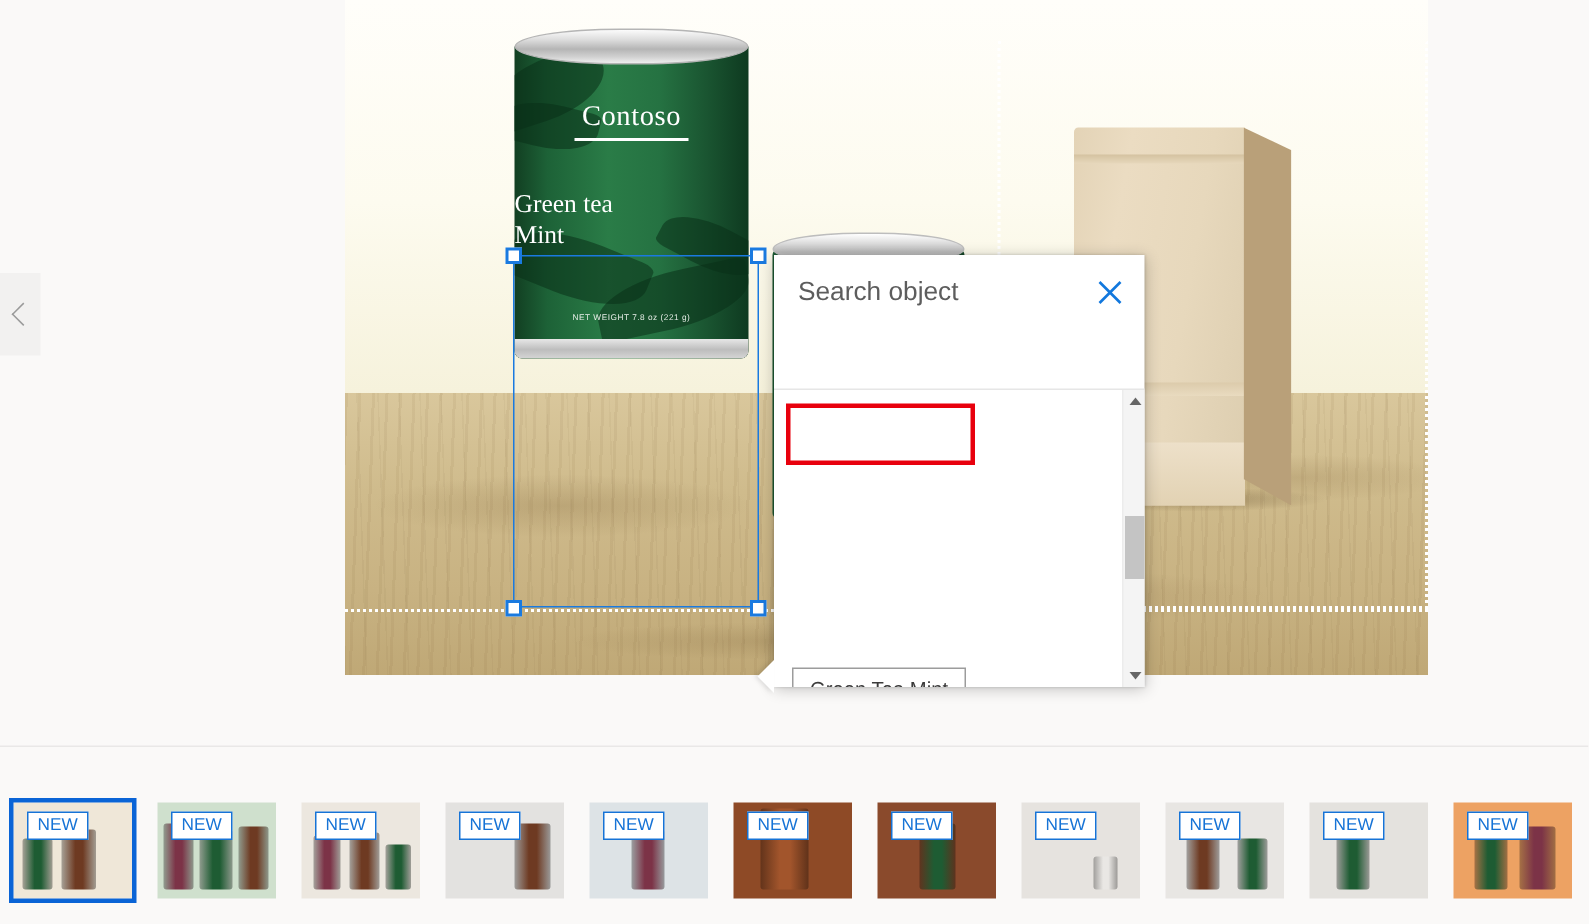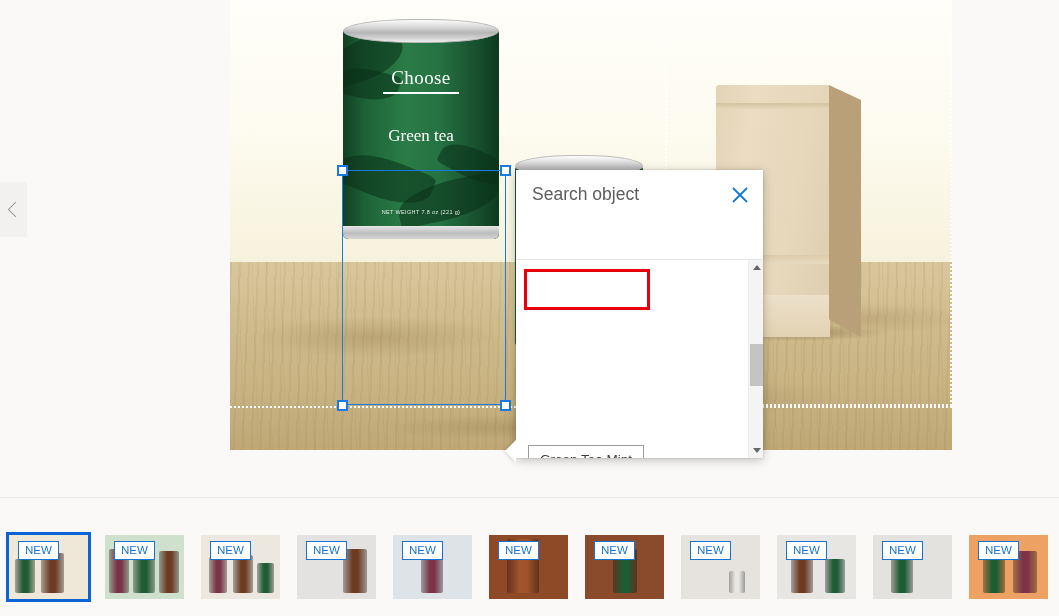--- a/index.html
+++ b/index.html
@@ -116,21 +116,21 @@
     position:absolute; left:0; bottom:0; width:156px; height:13px; border-radius:0 0 5px 5px;
     background: linear-gradient(180deg,#e7e7e7,#bdbdbd 55%,#d5d5d5);
     z-index:4;
   }
   .brand {
     position:absolute; left:0; top:48px; width:100%; text-align:center;
     color:#fff; font-family:"Liberation Serif", serif; font-size:19px; letter-spacing:.4px; z-index:5;
   }
   .brand-rule { position:absolute; left:40px; top:73px; width:76px; height:1.5px; background:#fff; z-index:5; }
   .flavor {
-    position:absolute; left:0; top:106px; width:100%; text-align:center; color:#fff;
+    position:absolute; left:0; top:106px; width:100%; color:#fff;
     font-family:"Liberation Serif", serif; font-size:17px; line-height:21px; z-index:5;
   }
   .netwt {
     position:absolute; left:0; top:190px; width:100%; text-align:center; color:#e8efe8;
     font-family:"Liberation Sans", sans-serif; font-size:5.5px; letter-spacing:.35px; z-index:5;
   }
 
   
   .sel-frame {
     position:absolute; left:342px; top:170px; width:164px; height:235px;
@@ -243,24 +243,25 @@
       <div class="can-main">
         <div class="body">
           <div class="leaf" style="left:-16px; top:8px; width:78px; height:40px; transform:rotate(-18deg);"></div>
           <div class="leaf" style="left:-10px; top:38px; width:66px; height:30px; transform:rotate(14deg);"></div>
           <div class="leaf" style="left:-6px; top:128px; width:96px; height:40px; transform:rotate(22deg);"></div>
           <div class="leaf" style="left:54px; top:150px; width:104px; height:38px; transform:rotate(-12deg);"></div>
           <div class="leaf" style="left:96px; top:118px; width:70px; height:30px; transform:rotate(28deg);"></div>
           <div class="bottom-rim"></div>
         </div>
         <div class="lid"></div>
-        <div class="brand">Choose</div>
+        <div class="brand">Contoso</div>
         <div class="brand-rule"></div>
         <div class="flavor">
           <div>Green tea</div>
+          <div>Mint</div>
         </div>
         <div class="netwt">NET WEIGHT 7.8 oz (221 g)</div>
       </div>
 
       <div class="ants"></div>
     </div>
 
     <div class="ants-v"></div>
     <div class="ants-h"></div>
 

